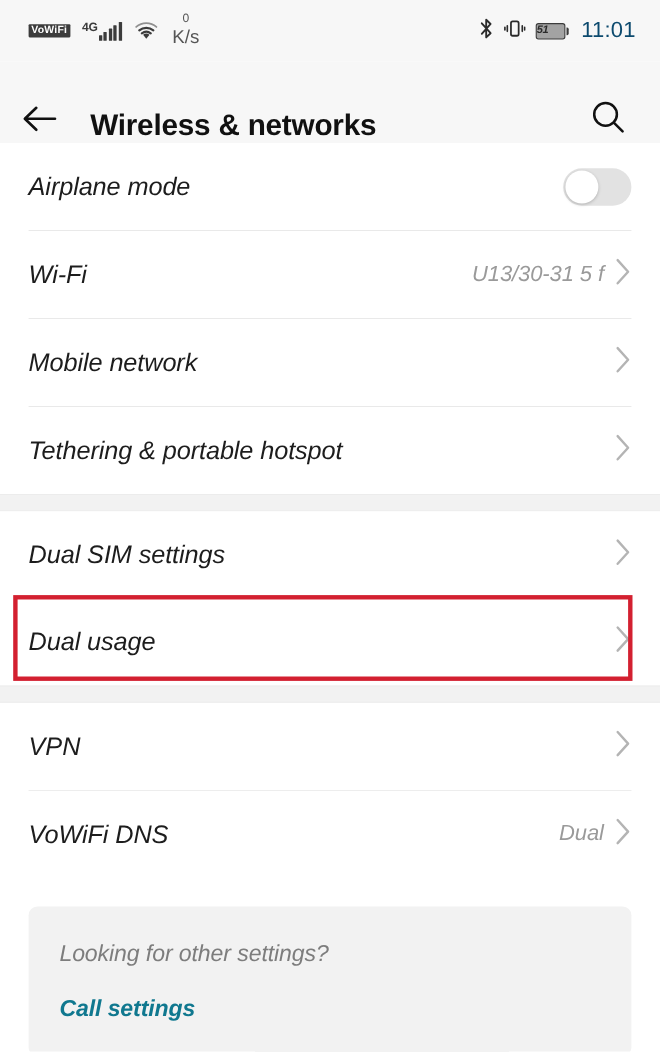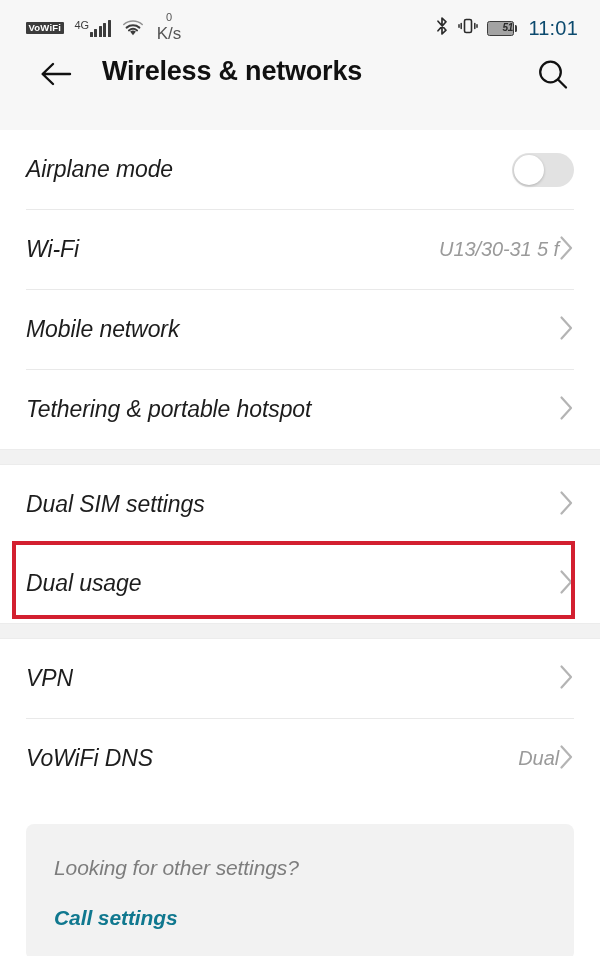--- a/index.html
+++ b/index.html
@@ -57,21 +57,21 @@
     font-family: "Liberation Sans", sans-serif;
   }
   .net-type-group {
     display: flex;
     align-items: flex-end;
     gap: 1px;
   }
   .net-type-label {
     font-size: 11px;
     color: #3c3c3c;
-    font-weight: normal;
+    font-weight: bold;
     line-height: 1;
     margin-bottom: 6px;
     letter-spacing: -0.3px;
   }
   .signal-bars {
     display: flex;
     align-items: flex-end;
     gap: 1.5px;
     height: 16px;
   }
@@ -109,21 +109,21 @@
     display: flex;
     align-items: center;
   }
   .battery-body {
     width: 27px;
     height: 15px;
     border: 1.5px solid #3c3c3c;
     border-radius: 2.5px;
     display: flex;
     align-items: center;
-    justify-content: flex-end;
+    justify-content: flex-start;
     box-sizing: border-box;
     background: #a3a3a3;
     font-style: italic;
   }
   .battery-pct {
     font-size: 10px;
     color: #2b2b2b;
     font-weight: bold;
     line-height: 1;
     letter-spacing: -0.3px;
@@ -141,22 +141,22 @@
     line-height: 1;
     margin-left: 2px;
     letter-spacing: 0.2px;
   }
 
   
   .appbar {
     height: 74px;
     background: #f7f7f7;
     display: flex;
-    align-items: flex-start;
-    padding: 0 26px 0 36px;
+    align-items: flex-end;
+    padding: 0 26px 0 16px;
     box-sizing: border-box;
     flex: 0 0 auto;
   }
   .back-btn {
     width: 40px;
     height: 40px;
     display: flex;
     align-items: center;
     justify-content: center;
     cursor: pointer;
@@ -211,20 +211,21 @@
   .row-title {
     font-size: 23px;
     color: #1d1d1d;
     letter-spacing: -0.1px;
     white-space: nowrap;
   }
   .row-right {
     margin-left: auto;
     display: flex;
     align-items: center;
+    gap: 10px;
   }
   .row-value {
     font-size: 20px;
     color: #9a9a9a;
     letter-spacing: -0.1px;
     white-space: nowrap;
   }
   .divider {
     height: 1px;
     background: #e9e9e9;

